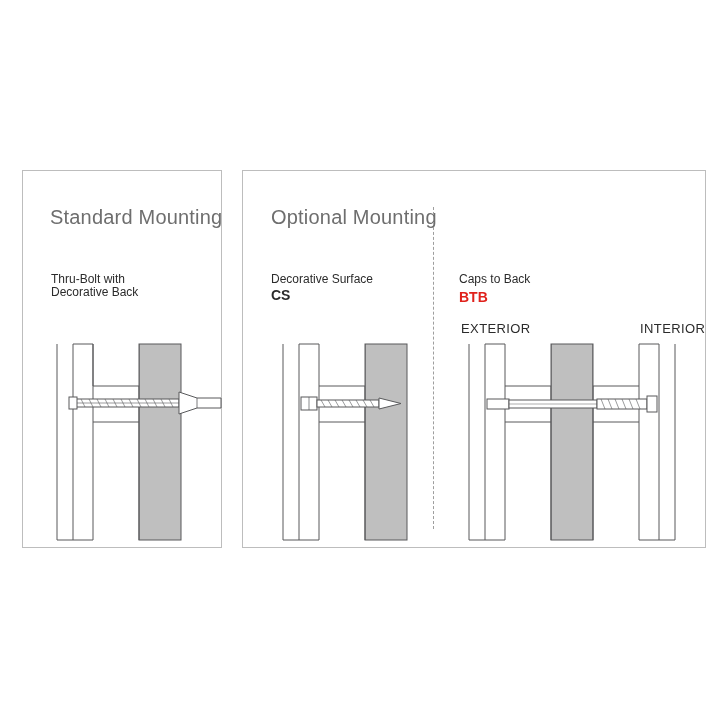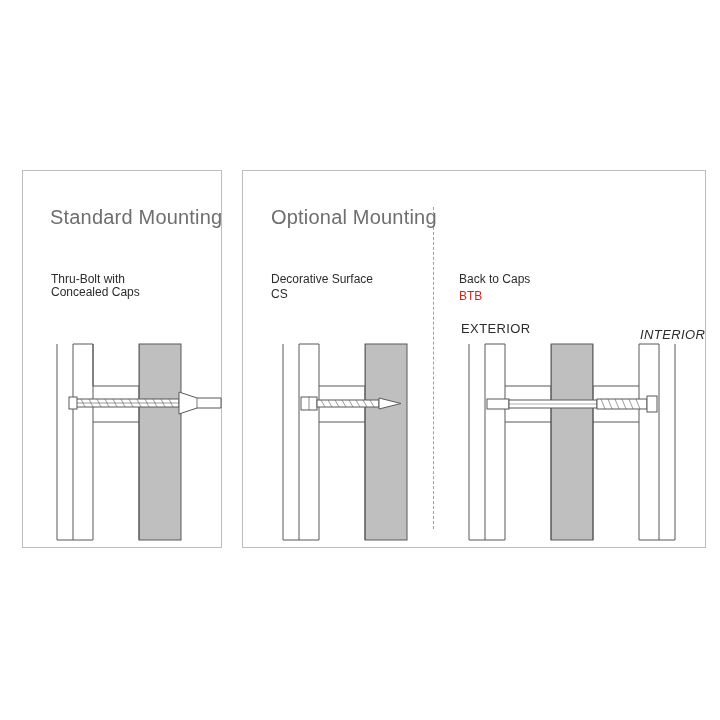--- a/index.html
+++ b/index.html
@@ -55,22 +55,22 @@
 
   .sub-label {
     position: absolute;
     font-size: 12px;
     color: #2b2b2b;
     line-height: 13px;
     white-space: nowrap;
   }
   .sub-code {
     position: absolute;
-    font-size: 12px;
-    font-weight: normal;
+    font-size: 14px;
+    font-weight: bold;
     color: #2b2b2b;
     white-space: nowrap;
   }
   .sub-code.red { color: #e0221c; }
 
   .side-label {
     position: absolute;
     font-size: 13px;
     color: #2b2b2b;
     letter-spacing: 0.4px;
@@ -89,21 +89,21 @@
 </style>
 </head>
 <body>
 
 <div class="stage">
 
   <div class="panel" id="panel-standard">
     <div class="panel-title" id="title-standard">Standard Mounting</div>
 
     <div class="sub-label" style="left:28px; top:102px;">Thru-Bolt with</div>
-    <div class="sub-label" style="left:28px; top:115px;">Concealed Caps</div>
+    <div class="sub-label" style="left:28px; top:115px;">Decorative Back</div>
 
     <svg class="draw" style="left:12px; top:155px;" width="190" height="220" viewBox="0 0 190 220">
 
       <rect x="104" y="18" width="42" height="196" fill="#bfbfbf" stroke="#58595b" stroke-width="1"></rect>
 
       <path d="M 22 18 L 22 214 L 38 214 L 38 18 L 58 18 L 58 60 L 104 60
                L 104 18" fill="#ffffff" stroke="#58595b" stroke-width="1" stroke-linejoin="miter"></path>
       <path d="M 58 60 L 58 96 L 104 96 L 104 60" fill="none" stroke="#58595b" stroke-width="1"></path>
       <path d="M 104 96 L 104 214" fill="none" stroke="#58595b" stroke-width="1"></path>
       <path d="M 58 96 L 58 214 L 38 214" fill="none" stroke="#58595b" stroke-width="1"></path>
@@ -160,25 +160,25 @@
         <line x1="81" y1="74" x2="85" y2="81"></line>
         <line x1="88" y1="74" x2="92" y2="81"></line>
         <line x1="95" y1="74" x2="99" y2="81"></line>
         <line x1="102" y1="74" x2="106" y2="81"></line>
         <line x1="109" y1="74" x2="113" y2="81"></line>
       </g>
 
       <path d="M 118 72 L 140 77.5 L 118 83 Z" fill="#ffffff" stroke="#58595b" stroke-width="1"></path>
     </svg>
 
-    <div class="sub-label" style="left:216px; top:102px;">Back to Caps</div>
+    <div class="sub-label" style="left:216px; top:102px;">Caps to Back</div>
     <div class="sub-code red" style="left:216px; top:118px;">BTB</div>
 
     <div class="side-label" style="left:218px; top:150px;">EXTERIOR</div>
-    <div class="side-label" style="left:397px; top:156px;font-style:italic;">INTERIOR</div>
+    <div class="side-label" style="left:397px; top:150px;">INTERIOR</div>
 
     <svg class="draw" style="left:210px; top:155px;" width="240" height="220" viewBox="0 0 240 220">
 
       <rect x="98" y="18" width="42" height="196" fill="#bfbfbf" stroke="#58595b" stroke-width="1"></rect>
 
       <path d="M 16 18 L 16 214 L 32 214 L 32 18 L 52 18 L 52 60 L 98 60 L 98 18" fill="#ffffff" stroke="#58595b" stroke-width="1"></path>
       <path d="M 52 60 L 52 96 L 98 96 L 98 60" fill="none" stroke="#58595b" stroke-width="1"></path>
       <path d="M 98 96 L 98 214" fill="none" stroke="#58595b" stroke-width="1"></path>
       <path d="M 52 96 L 52 214 L 32 214" fill="none" stroke="#58595b" stroke-width="1"></path>
 

